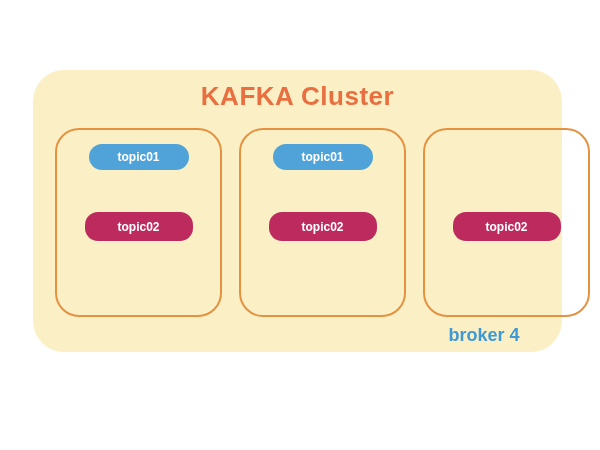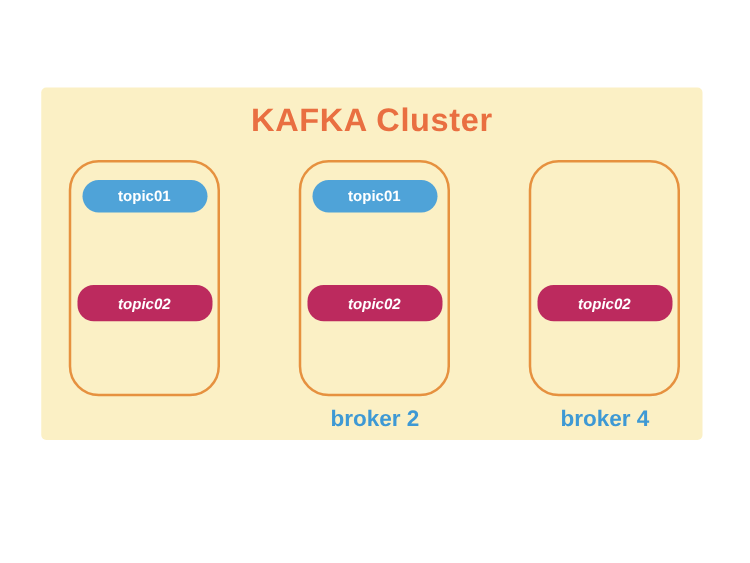--- a/index.html
+++ b/index.html
@@ -15,21 +15,21 @@
     background: #ffffff;
     overflow: hidden;
   }
   .cluster {
     position: absolute;
     left: 33px;
     top: 70px;
     width: 529px;
     height: 282px;
     background: var(--cluster_bg, #FBF0C5);
-    border-radius: 4px;
+    border-radius: 31px;
   }
   .cluster-title {
     position: absolute;
     top: 11px;
     left: 0;
     width: 100%;
     text-align: center;
     font-size: 26px;
     font-weight: bold;
     letter-spacing: 0.5px;
@@ -44,36 +44,37 @@
     top: 58px;
     width: 122px;
   }
   .broker-box {
     position: relative;
     width: 117px;   
     height: 185px;
     border: 2.5px solid var(--box_border, #E6913F);
     border-radius: 24px;
     background: transparent;
+    padding-left: 46px;
   }
   .topic {
     position: absolute;
     left: 50%;
     transform: translateX(-50%);
     color: #ffffff;
     font-size: 12px;
     font-weight: bold;
     display: flex;
     align-items: center;
     justify-content: center;
     border-radius: 13px;
     white-space: nowrap;
   }
   .topic.slot0 { top: 14px; width: 100px; height: 26px; }
-  .topic.slot1 { top: 98px; width: 108px; height: 29px; font-style: italic; }
+  .topic.slot1 { top: 82px; width: 108px; height: 29px; }
   .topic.blue    { background: var(--topic_blue, #4FA3D8); }
   .topic.crimson { background: var(--topic_crimson, #BC2A5E); }
   .broker-label {
     margin-top: 8px;
     width: 122px;
     text-align: center;
     font-size: 18px;
     font-weight: bold;
     color: var(--label_blue, #3E99D4);
   }
@@ -90,21 +91,20 @@
             <div class="topic slot0 blue">topic01</div>
             <div class="topic slot1 crimson">topic02</div>
           </div>
   </div>
 
   <div class="broker-wrap" style="left: 206px;">
     <div class="broker-box">
             <div class="topic slot0 blue">topic01</div>
             <div class="topic slot1 crimson">topic02</div>
           </div>
-    <div class="broker-label">broker 2</div>
   </div>
 
   <div class="broker-wrap" style="left: 390px;">
     <div class="broker-box">
             <div class="topic slot1 crimson">topic02</div>
           </div>
     <div class="broker-label">broker 4</div>
   </div>
 </div>
   </div>

